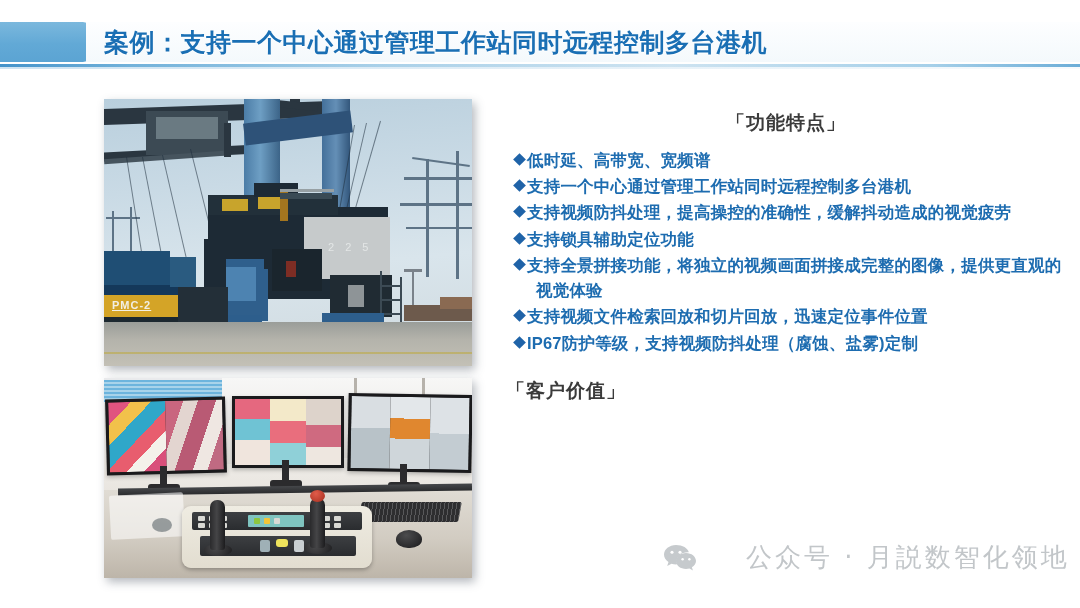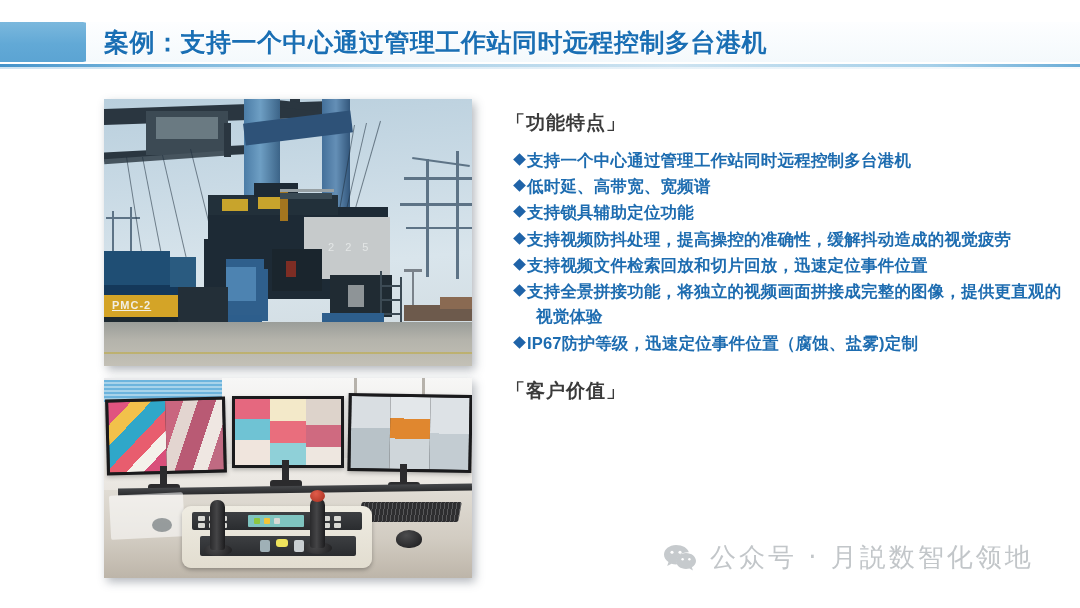--- a/index.html
+++ b/index.html
@@ -215,20 +215,21 @@
     position: absolute;
     left: 506px; top: 110px;
     width: 560px;
   }
   .sect-head {
     font-size: 19px;
     font-weight: bold;
     color: #3b3b3b;
     letter-spacing: 1px;
     margin: 0 0 12px 0;
+    text-align: center;
   }
   .bullets { margin: 0; padding: 0; list-style: none; }
   .bullet {
     display: block;
     font-size: 16.5px;
     font-weight: bold;
     color: #1d6cb0;
     line-height: 1.53;
     letter-spacing: 0.2px;
     margin-bottom: 1px;
@@ -271,20 +272,21 @@
     gap: 13px;
     opacity: 1;
   }
   #wechat-icon { width: 34px; height: 30px; position: relative; }
   #wm-text {
     font-size: 26px;
     color: #c2c6c9;
     letter-spacing: 3px;
     font-family: "DejaVu Sans", sans-serif;
     white-space: nowrap;
+    margin-left: 36px;
   }
 </style>
 </head>
 <body>
 
 <div id="header">
   <div id="header-tab"></div>
   <div id="header-plate"></div>
   <div id="header-title">案例：支持一个中心通过管理工作站同时远程控制多台港机</div>
   <div id="header-rule"></div>
@@ -480,45 +482,45 @@
   </div>
 </div>
 
 <div id="content">
 
   <h2 class="sect-head">「功能特点」</h2>
 
   <div class="bullets">
     <div class="bullet">
       <span class="dia"></span>
+      <span>低时延、高带宽、宽频谱</span>
+    </div>
+    <div class="bullet">
+      <span class="dia"></span>
       <span>支持一个中心通过管理工作站同时远程控制多台港机</span>
     </div>
     <div class="bullet">
       <span class="dia"></span>
-      <span>低时延、高带宽、宽频谱</span>
+      <span>支持视频防抖处理，提高操控的准确性，缓解抖动造成的视觉疲劳</span>
     </div>
     <div class="bullet">
       <span class="dia"></span>
       <span>支持锁具辅助定位功能</span>
     </div>
     <div class="bullet">
       <span class="dia"></span>
-      <span>支持视频防抖处理，提高操控的准确性，缓解抖动造成的视觉疲劳</span>
+      <span>支持全景拼接功能，将独立的视频画面拼接成完整的图像，提供更直观的视觉体验</span>
     </div>
     <div class="bullet">
       <span class="dia"></span>
       <span>支持视频文件检索回放和切片回放，迅速定位事件位置</span>
     </div>
     <div class="bullet">
       <span class="dia"></span>
-      <span>支持全景拼接功能，将独立的视频画面拼接成完整的图像，提供更直观的视觉体验</span>
-    </div>
-    <div class="bullet">
-      <span class="dia"></span>
-      <span>IP67防护等级，迅速定位事件位置（腐蚀、盐雾)定制</span>
+      <span>IP67防护等级，支持视频防抖处理（腐蚀、盐雾)定制</span>
     </div>
   </div>
 
   <div id="value-block">
     <h2 id="value-head">「客户价值」</h2>
   </div>
 </div>
 
 <div id="watermark">
   <span id="wechat-icon">

